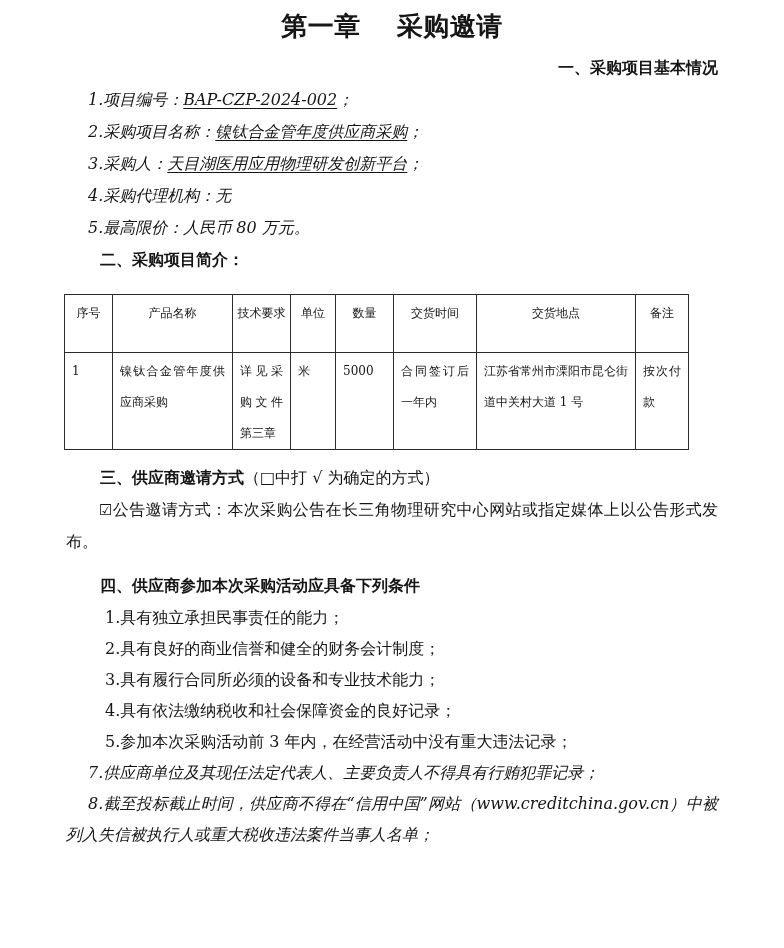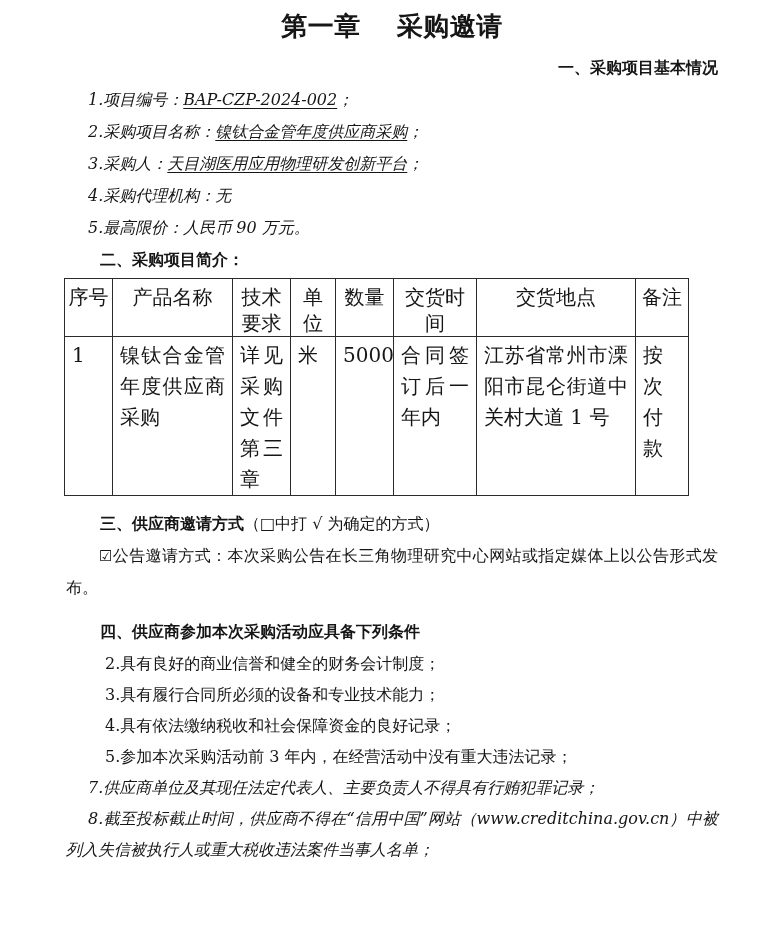--- a/index.html
+++ b/index.html
@@ -54,22 +54,22 @@
   .checkbox-glyph {
     font-family: "DejaVu Sans", "Liberation Sans", sans-serif;
     font-size: 15px;
   }
   .mt8  { margin-top: 8px; text-align: right; }
   .mt6  { margin-top: 12px; }
   table.intro {
     border-collapse: collapse;
     table-layout: fixed;
     width: 624px;
-    margin: 2px 0 0 -2px;
-    font-size: 20px;
+    margin: 18px 0 0 -2px;
+    font-size: 12px;
   }
   table.intro th, table.intro td {
     border: 1px solid #2b2b2b;
     font-weight: normal;
     overflow: hidden;
   }
   table.intro th {
     height: 58px;
     vertical-align: top;
     text-align: center;
@@ -90,21 +90,21 @@
 <div class="page">
 
   <h1 class="doc-title">第一章　 采购邀请</h1>
 
   <h2 class="sec-h mt8">一、采购项目基本情况</h2>
 
   <p class="line indent22"><span>1.项目编号：</span><span class="u">BAP-CZP-2024-002</span><span>；</span></p>
   <p class="line indent22"><span>2.采购项目名称：</span><span class="u">镍钛合金管年度供应商采购</span><span>；</span></p>
   <p class="line indent22"><span>3.采购人：</span><span class="u">天目湖医用应用物理研发创新平台</span><span>；</span></p>
   <p class="line indent22"><span>4.采购代理机构：无</span></p>
-  <p class="line indent22"><span>5.最高限价：人民币 90 万元。</span></p>
+  <p class="line indent22"><span>5.最高限价：人民币 80 万元。</span></p>
 
   <h2 class="sec-h">二、采购项目简介：</h2>
 
   <table class="intro">
     <colgroup>
       <col style="width:48px">
         <col style="width:120px">
         <col style="width:58px">
         <col style="width:45px">
       <col style="width:58px">
@@ -139,20 +139,21 @@
   </table>
 
   <h2 class="sec-h mt6"><span>三、供应商邀请方式</span><span class="note">（□中打 √ 为确定的方式）</span></h2>
 
   <p class="line indent33 justify"><span class="checkbox-glyph">☑</span><span>公告邀请方式：本次采购公告在长三角物理研究中心网站或指定媒体上以公告形式发布。</span></p>
 
 
   <h2 class="sec-h mt6">四、供应商参加本次采购活动应具备下列条件</h2>
 
   <div class="s4">
+    <p class="line indent39">1.具有独立承担民事责任的能力；</p>
     <p class="line indent39">2.具有良好的商业信誉和健全的财务会计制度；</p>
     <p class="line indent39">3.具有履行合同所必须的设备和专业技术能力；</p>
     <p class="line indent39">4.具有依法缴纳税收和社会保障资金的良好记录；</p>
     <p class="line indent39">5.参加本次采购活动前 3 年内，在经营活动中没有重大违法记录；</p>
     <p class="line indent22">7.供应商单位及其现任法定代表人、主要负责人不得具有行贿犯罪记录；</p>
     <p class="line indent22 justify">8.截至投标截止时间，供应商不得在“信用中国”网站（www.creditchina.gov.cn）中被列入失信被执行人或重大税收违法案件当事人名单；</p>
 
   </div>
 
 </div>

